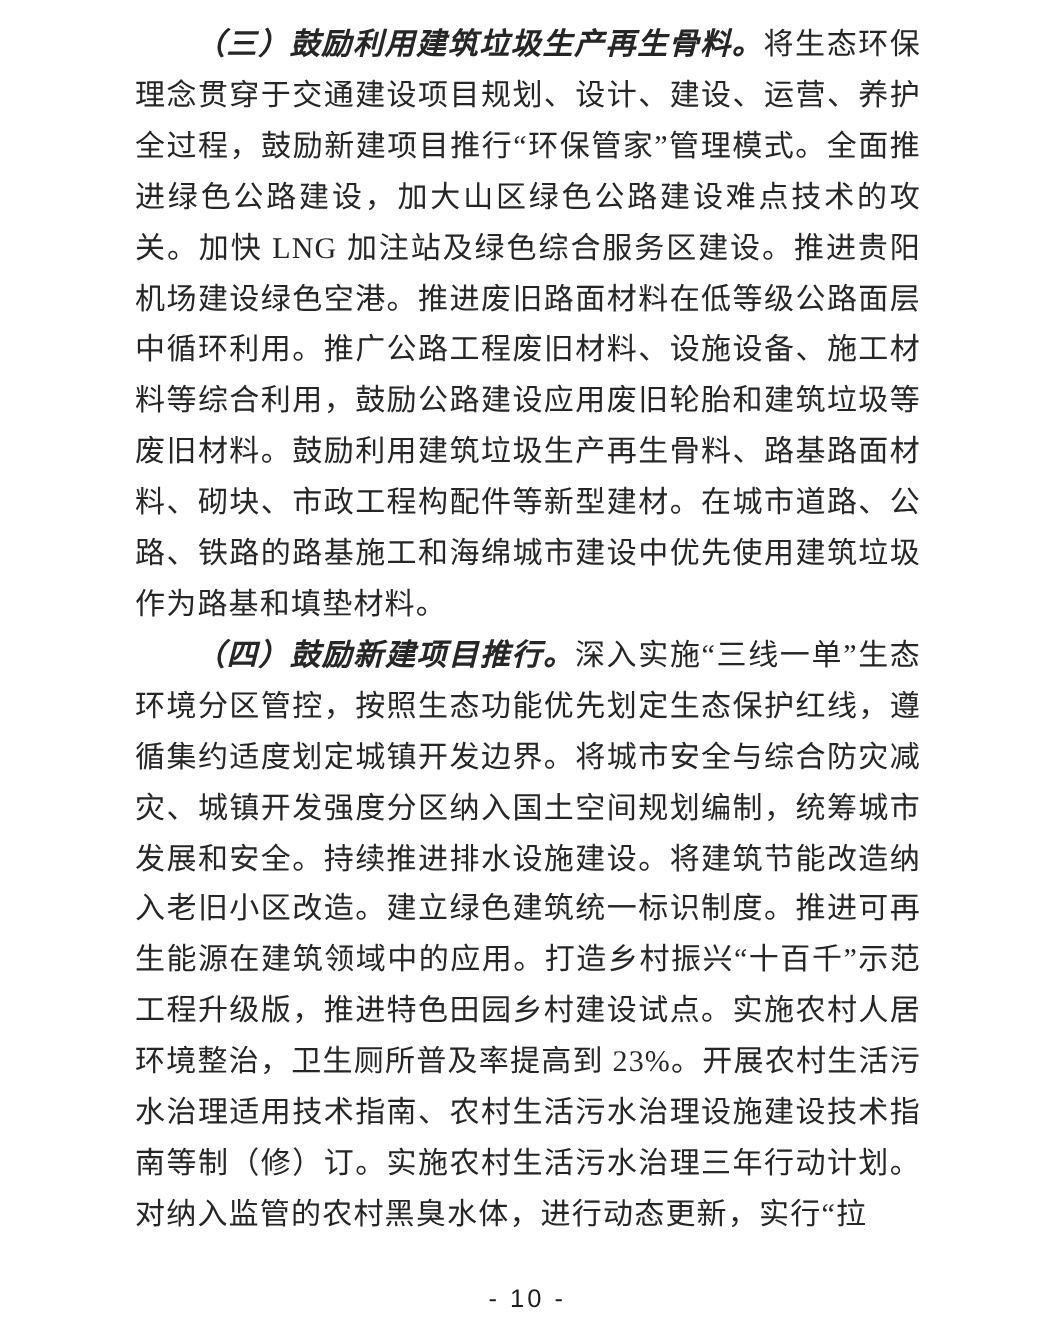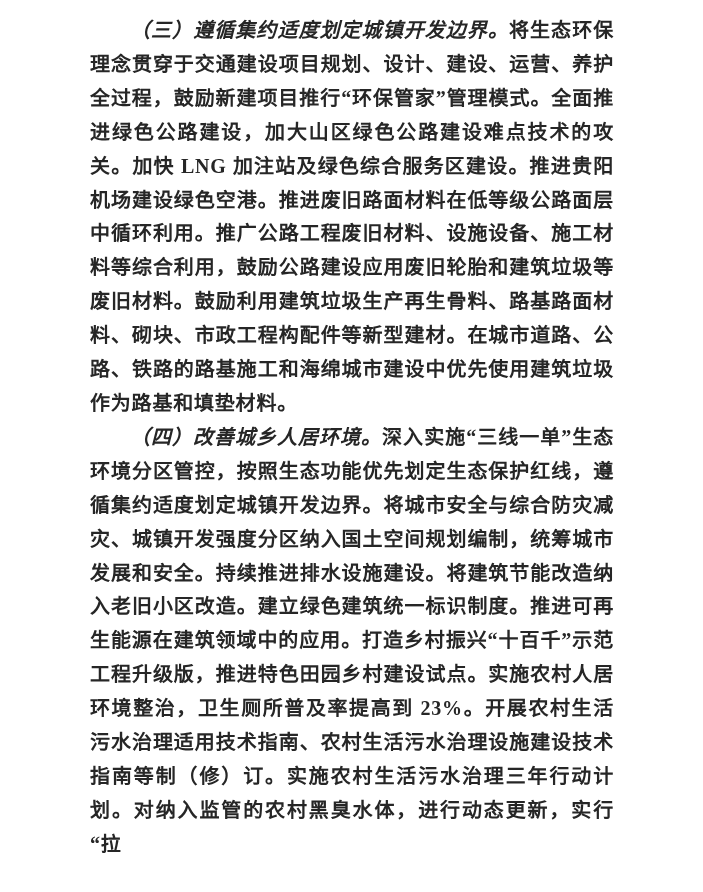--- a/index.html
+++ b/index.html
@@ -33,37 +33,38 @@
     text-align: justify;
     text-justify: inter-character;
     text-indent: 2em;
     word-break: break-all;
   }
   .para .heading {
     font-weight: bold;
     font-style: italic;
   }
   .para .bodytext {
-    font-weight: bold;
+    font-weight: normal;
     font-style: normal;
     margin-top: 20px;
   }
   .page-number {
     position: absolute;
     left: 0;
     right: 0;
     top: 856px;
     text-align: center;
     font-family: "Liberation Sans", "DejaVu Sans", sans-serif;
     font-size: 17px;
     letter-spacing: 2px;
     color: #1c1c1c;
   }
 </style>
 </head>
 <body>
 
 <div class="page">
   <div class="content">
-    <p class="para"><span class="heading">（三）遵循集约适度划定城镇开发边界。</span><span class="bodytext">将生态环保理念贯穿于交通建设项目规划、设计、建设、运营、养护全过程，鼓励新建项目推行“环保管家”管理模式。全面推进绿色公路建设，加大山区绿色公路建设难点技术的攻关。加快 LNG 加注站及绿色综合服务区建设。推进贵阳机场建设绿色空港。推进废旧路面材料在低等级公路面层中循环利用。推广公路工程废旧材料、设施设备、施工材料等综合利用，鼓励公路建设应用废旧轮胎和建筑垃圾等废旧材料。鼓励利用建筑垃圾生产再生骨料、路基路面材料、砌块、市政工程构配件等新型建材。在城市道路、公路、铁路的路基施工和海绵城市建设中优先使用建筑垃圾作为路基和填垫材料。</span></p>
-    <p class="para"><span class="heading">（四）改善城乡人居环境。</span><span class="bodytext">深入实施“三线一单”生态环境分区管控，按照生态功能优先划定生态保护红线，遵循集约适度划定城镇开发边界。将城市安全与综合防灾减灾、城镇开发强度分区纳入国土空间规划编制，统筹城市发展和安全。持续推进排水设施建设。将建筑节能改造纳入老旧小区改造。建立绿色建筑统一标识制度。推进可再生能源在建筑领域中的应用。打造乡村振兴“十百千”示范工程升级版，推进特色田园乡村建设试点。实施农村人居环境整治，卫生厕所普及率提高到 23%。开展农村生活污水治理适用技术指南、农村生活污水治理设施建设技术指南等制（修）订。实施农村生活污水治理三年行动计划。对纳入监管的农村黑臭水体，进行动态更新，实行“拉</span></p>
+    <p class="para"><span class="heading">（三）鼓励利用建筑垃圾生产再生骨料。</span><span class="bodytext">将生态环保理念贯穿于交通建设项目规划、设计、建设、运营、养护全过程，鼓励新建项目推行“环保管家”管理模式。全面推进绿色公路建设，加大山区绿色公路建设难点技术的攻关。加快 LNG 加注站及绿色综合服务区建设。推进贵阳机场建设绿色空港。推进废旧路面材料在低等级公路面层中循环利用。推广公路工程废旧材料、设施设备、施工材料等综合利用，鼓励公路建设应用废旧轮胎和建筑垃圾等废旧材料。鼓励利用建筑垃圾生产再生骨料、路基路面材料、砌块、市政工程构配件等新型建材。在城市道路、公路、铁路的路基施工和海绵城市建设中优先使用建筑垃圾作为路基和填垫材料。</span></p>
+    <p class="para"><span class="heading">（四）鼓励新建项目推行。</span><span class="bodytext">深入实施“三线一单”生态环境分区管控，按照生态功能优先划定生态保护红线，遵循集约适度划定城镇开发边界。将城市安全与综合防灾减灾、城镇开发强度分区纳入国土空间规划编制，统筹城市发展和安全。持续推进排水设施建设。将建筑节能改造纳入老旧小区改造。建立绿色建筑统一标识制度。推进可再生能源在建筑领域中的应用。打造乡村振兴“十百千”示范工程升级版，推进特色田园乡村建设试点。实施农村人居环境整治，卫生厕所普及率提高到 23%。开展农村生活污水治理适用技术指南、农村生活污水治理设施建设技术指南等制（修）订。实施农村生活污水治理三年行动计划。对纳入监管的农村黑臭水体，进行动态更新，实行“拉</span></p>
   </div>
+  <div class="page-number">- 10 -</div>
 </div>
 
 </body></html>

